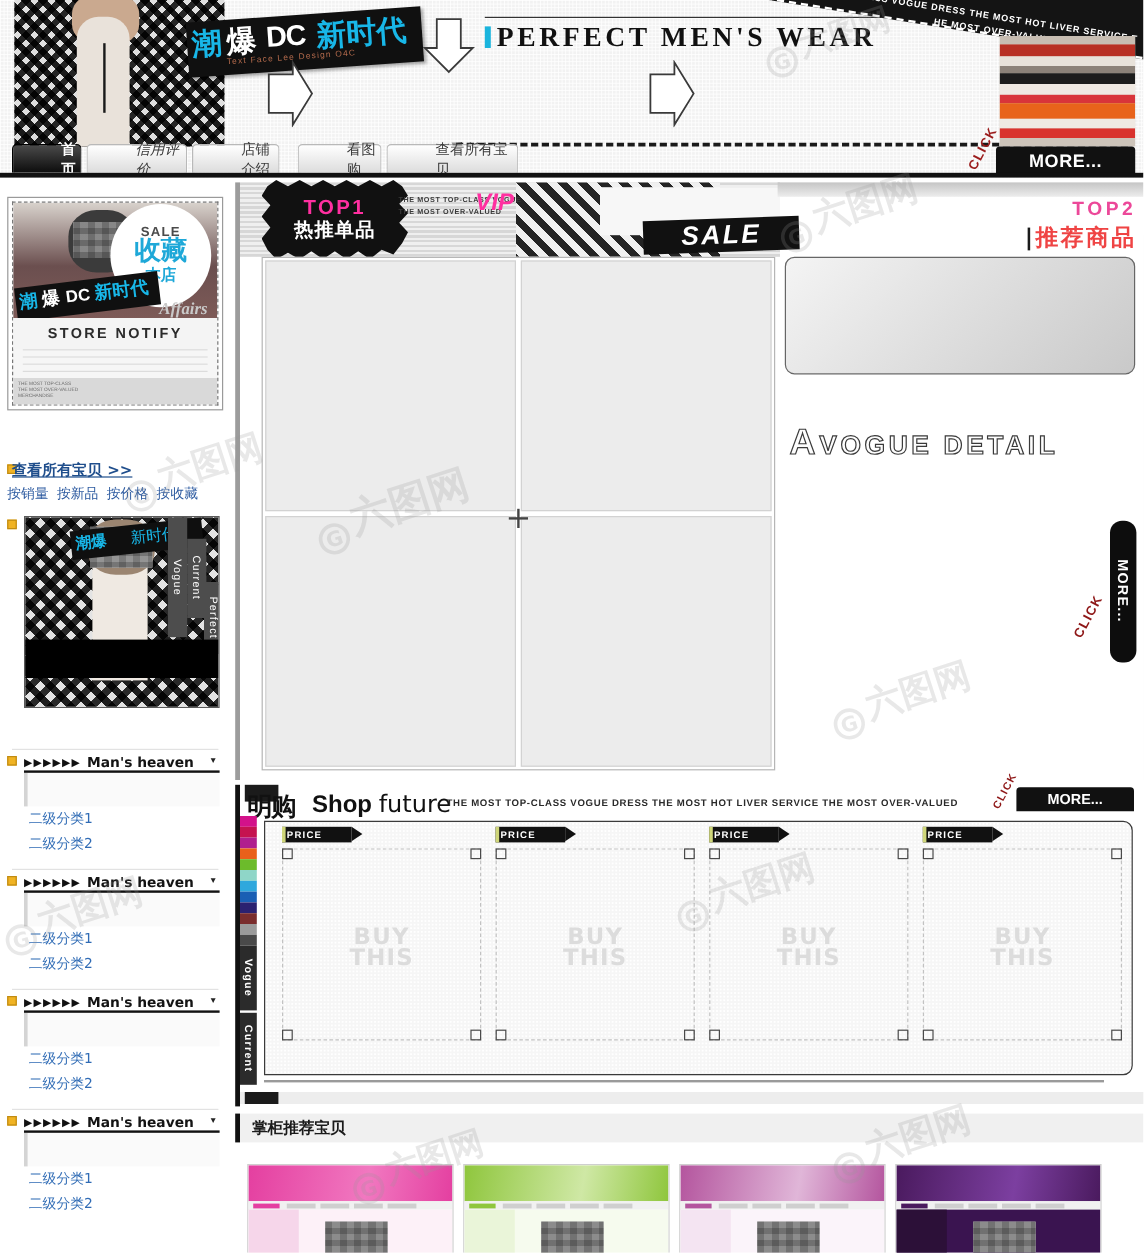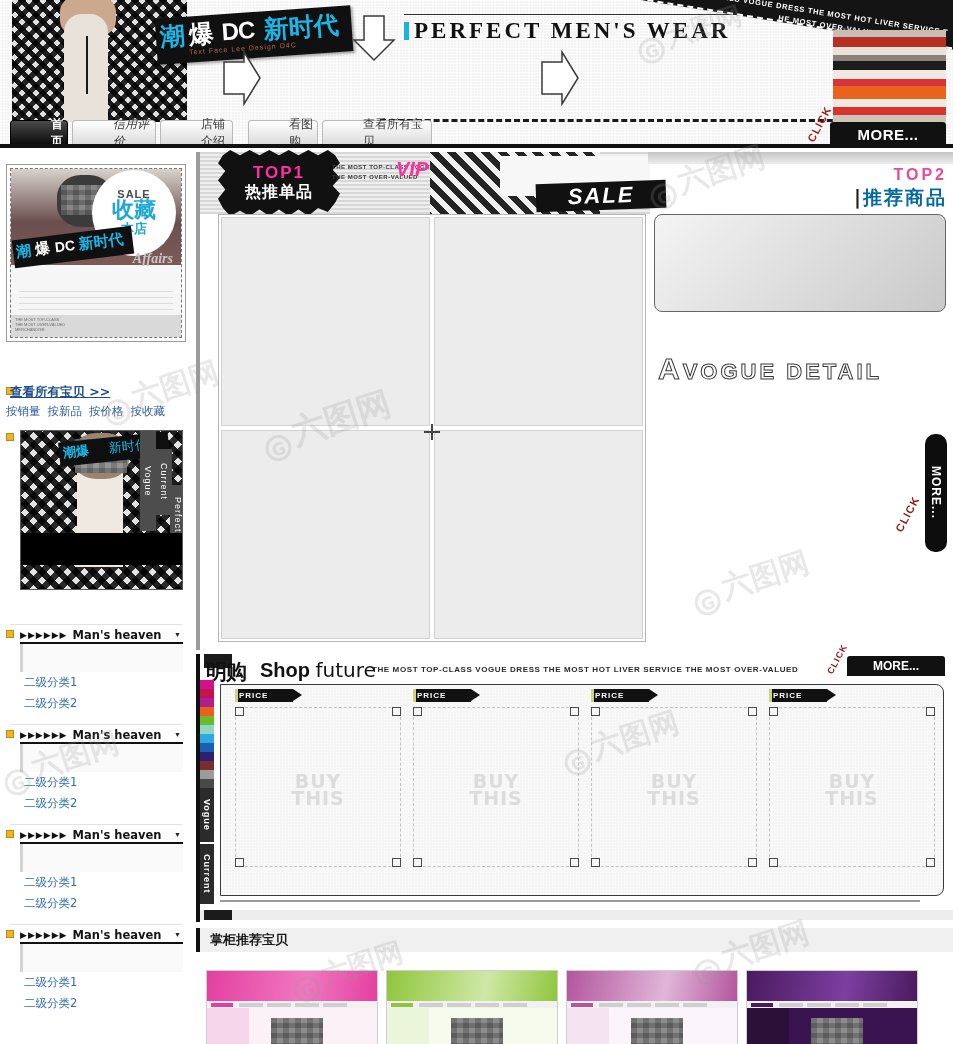--- a/index.html
+++ b/index.html
@@ -350,21 +350,21 @@
     background: linear-gradient(#c5c5c5,#ededed);
   }
   #top2-head {
     position:absolute; right:6px; top:14px; text-align:right;
   }
   #top2-head .n { font-size:16px; color:#ec4899; letter-spacing:3px; font-weight:bold; }
   #top2-head .z {
     font-size:19px; font-weight:bold; color:#1b1b1b; letter-spacing:2px;
     font-family:"DejaVu Sans", sans-serif; margin-top:1px;
   }
-  #top2-head .z b { color:#0369a1; }
+  #top2-head .z b { color:#ef4444; }
   #top2-box {
     position:absolute; left:6px; top:62px; width:292px; height:98px;
     border:1px solid #666; border-radius:8px;
     background: linear-gradient(135deg,#f4f4f4,#c9c9c9);
   }
   #affairs-detail {
     position:absolute; left:10px; top:200px;
     font-size:22px; font-weight:bold; letter-spacing:3px;
     color:#fdfdfd; -webkit-text-stroke:1px #3a3a3a;
     font-family:"Liberation Sans", sans-serif;
@@ -601,20 +601,21 @@
           <div class="zh">收藏</div>
           <div class="zh2">本店</div>
         </div>
         <div id="sc-badge">
           <span class="a">潮</span>
           <span class="b">爆</span>
           <span class="c">DC</span>
           <span class="d">新时代</span>
         </div>
         <div id="sc-affairs">Affairs</div>
+        <div id="store-notify">STORE NOTIFY</div>
         <div id="notify-lines">
           <i></i>
             <i></i>
             <i></i>
             <i></i>
             <i></i>
             <i></i>
         </div>
         <div id="sc-foot">
           <div class="tiny">THE MOST TOP-CLASS<br>THE MOST OVER-VALUED<br>MERCHANDISE</div>

